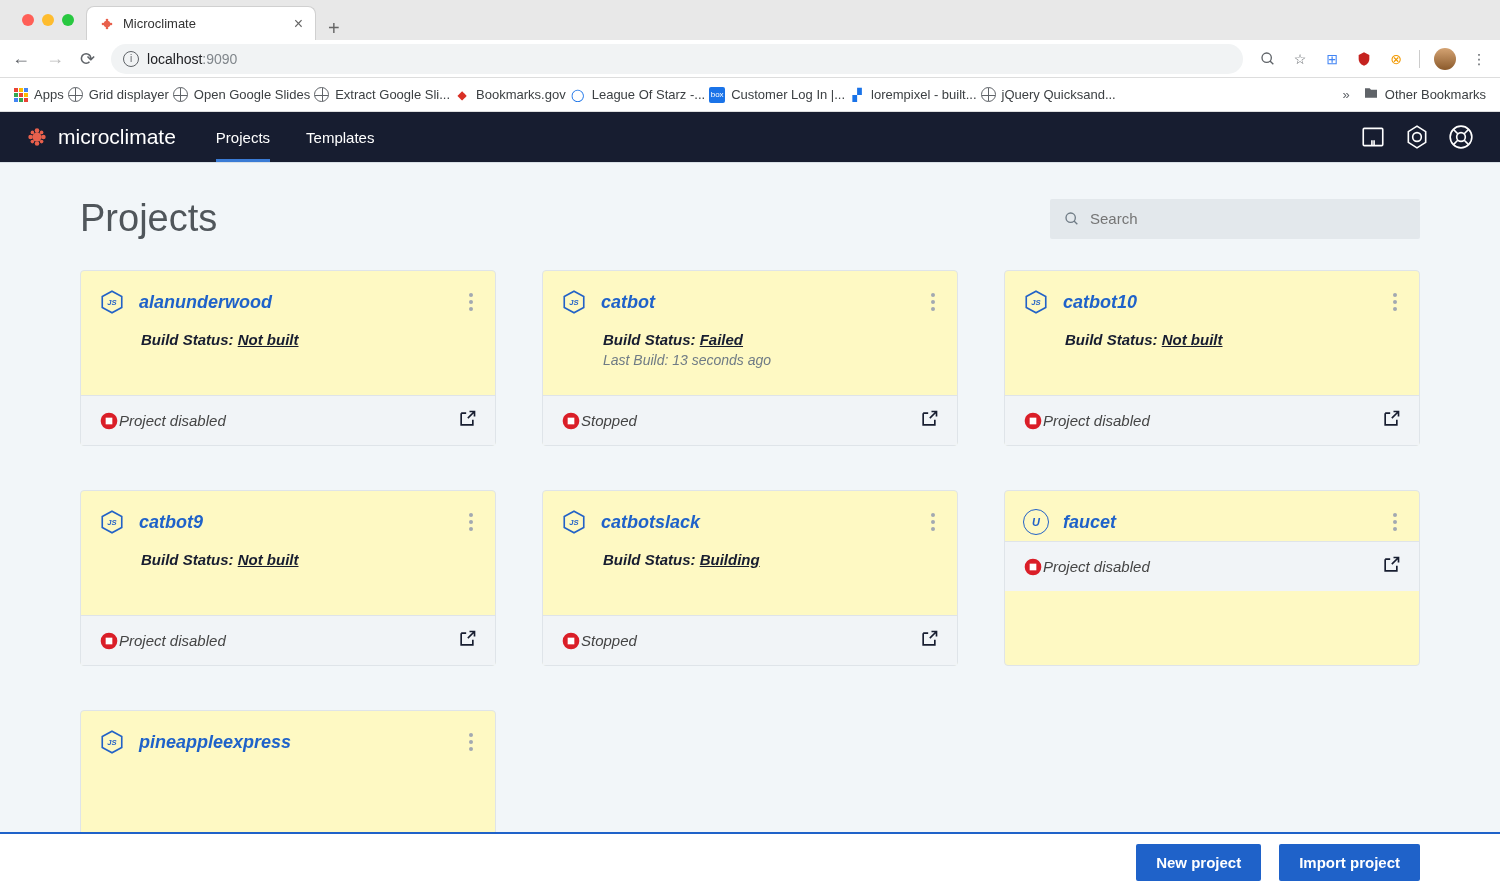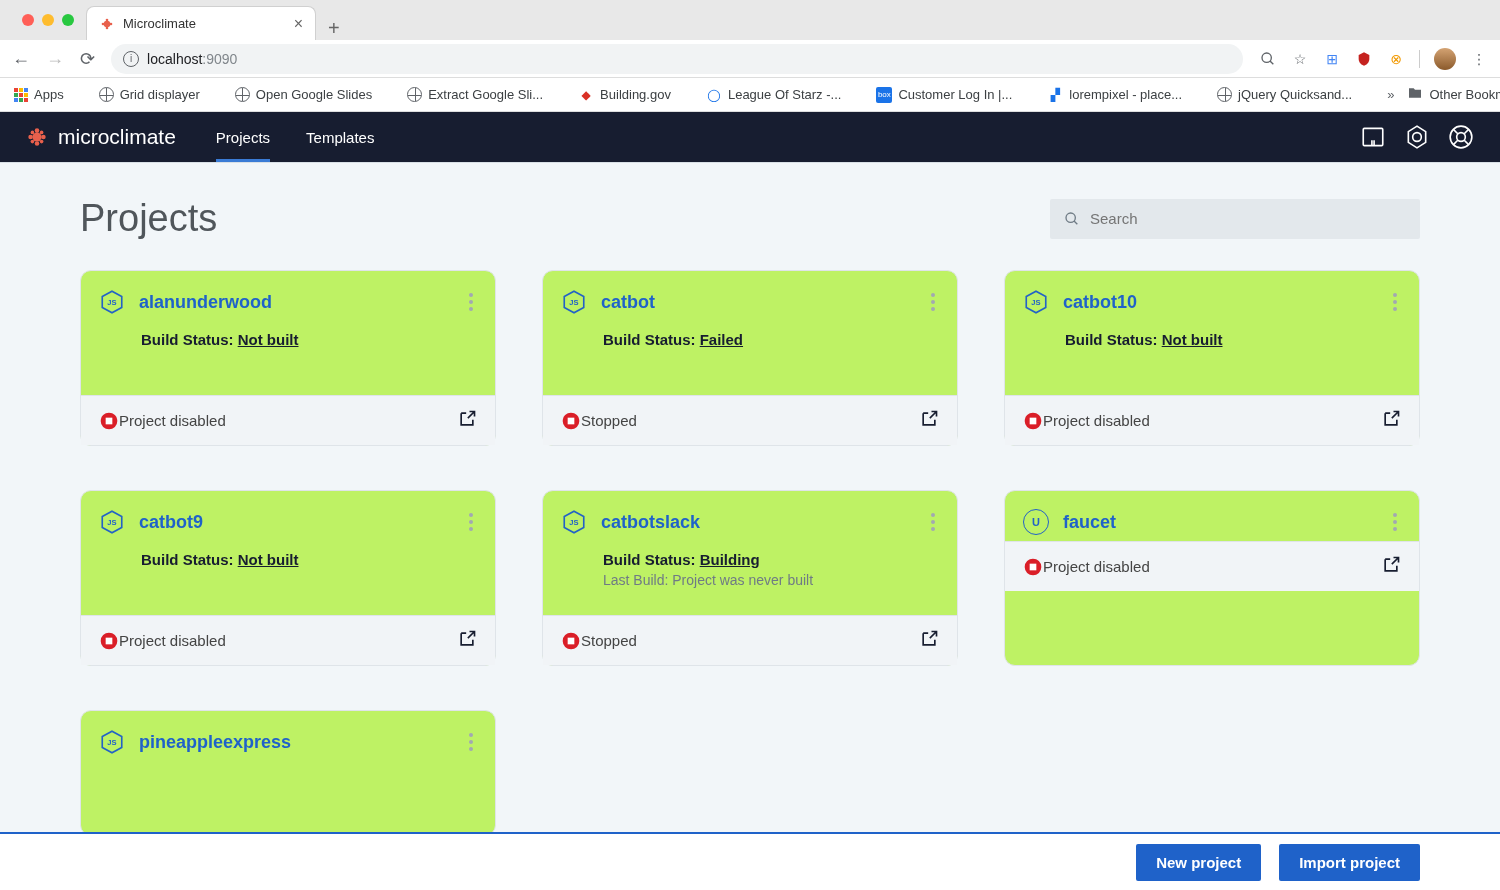--- a/index.html
+++ b/index.html
@@ -20,21 +20,21 @@
 .nav-icon { color: #5f6368; font-size: 18px; cursor: pointer; }
 .nav-icon.disabled { color: #bbb; }
 .addr-field { flex: 1; display: flex; align-items: center; background: #f1f3f4; border-radius: 16px; height: 30px; padding: 0 12px; gap: 8px; font-size: 14px; color: #202124; }
 .addr-field .info { width: 16px; height: 16px; border: 1.5px solid #5f6368; border-radius: 50%; display: flex; align-items: center; justify-content: center; font-size: 10px; color: #5f6368; }
 .addr-host { color: #202124; } .addr-port { color: #80868b; }
 .addr-right { display: flex; align-items: center; gap: 14px; color: #5f6368; }
 .addr-right .ext-icon { width: 18px; height: 18px; display: flex; align-items: center; justify-content: center; font-size: 14px; }
 .avatar { width: 22px; height: 22px; border-radius: 50%; background: linear-gradient(#d4a373,#8b5a2b); }
 .vsep { width: 1px; height: 18px; background: #ccc; }
 
-.bookmarks-bar { background: #fff; height: 34px; display: flex; align-items: center; padding: 0 14px; gap: 35px; font-size: 13px; color: #3c4043; border-bottom: 1px solid #ddd; }
+.bookmarks-bar { background: #fff; height: 34px; display: flex; align-items: center; padding: 0 14px; gap: 4px; font-size: 13px; color: #3c4043; border-bottom: 1px solid #ddd; }
 .bm { display: flex; align-items: center; gap: 6px; cursor: pointer; white-space: nowrap; }
 .bm-icon { width: 16px; height: 16px; display: flex; align-items: center; justify-content: center; font-size: 12px; }
 .bm-apps { display: grid; grid-template-columns: repeat(3,4px); grid-template-rows: repeat(3,4px); gap: 1px; }
 .bm-apps span { width: 4px; height: 4px; }
 .bm-apps span:nth-child(1){background:#ea4335} .bm-apps span:nth-child(2){background:#fbbc04} .bm-apps span:nth-child(3){background:#4285f4}
 .bm-apps span:nth-child(4){background:#34a853} .bm-apps span:nth-child(5){background:#ea4335} .bm-apps span:nth-child(6){background:#fbbc04}
 .bm-apps span:nth-child(7){background:#4285f4} .bm-apps span:nth-child(8){background:#34a853} .bm-apps span:nth-child(9){background:#ea4335}
 .globe { width: 15px; height: 15px; border: 1.5px solid #5f6368; border-radius: 50%; position: relative; }
 .globe::before { content:''; position:absolute; top:0; bottom:0; left:50%; width:1px; background:#5f6368; }
 .globe::after { content:''; position:absolute; left:0; right:0; top:50%; height:1px; background:#5f6368; }
@@ -53,21 +53,21 @@
 .header-right svg { width: 26px; height: 26px; stroke: #fff; fill: none; stroke-width: 1.5; cursor: pointer; }
 
 
 .content { background: #f2f6f9; height: calc(890px - 40px - 38px - 34px - 50px - 58px); overflow-y: auto; padding: 34px 80px 40px; border-top: 1px solid #d9e0e6; }
 .page-head { display: flex; align-items: center; margin-bottom: 30px; }
 .page-title { font-size: 38px; font-weight: 400; color: #50565b; }
 .search-box { margin-left: auto; width: 370px; height: 40px; background: #e3e8ec; display: flex; align-items: center; padding: 0 14px; gap: 10px; color: #6f7b85; border-radius: 2px; }
 .search-box input { border: none; background: transparent; font-size: 15px; color: #6f7b85; outline: none; flex: 1; }
 
 .cards { display: grid; grid-template-columns: repeat(3, 1fr); gap: 44px 46px; }
-.card { background: #bef264; border: 1px solid #dfe4e9; border-radius: 11px; }
+.card { background: #fef9c3; border: 1px solid #dfe4e9; border-radius: 4px; font-style: italic; }
 .card-head { display: flex; align-items: center; padding: 18px 18px 6px 18px; gap: 14px; }
 .hex { width: 26px; height: 26px; stroke: #2262c7; fill: none; stroke-width: 1.5; }
 .hex-label { font-size: 7px; fill: #2262c7; font-weight: bold; text-anchor: middle; dominant-baseline: middle; stroke: none; }
 .circle-icon { width: 26px; height: 26px; border: 1.5px solid #2262c7; border-radius: 50%; display: flex; align-items: center; justify-content: center; font-size: 11px; color: #2262c7; font-weight: bold; }
 .card-title { color: #1f62c9; font-size: 18px; font-weight: 600; cursor: pointer; }
 .kebab { margin-left: auto; color: #a2a9b1; font-size: 20px; line-height: 0.4; cursor: pointer; display: flex; flex-direction: column; gap: 3px; padding: 4px; }
 .kebab span { width: 4px; height: 4px; background: #a2a9b1; border-radius: 50%; }
 .card-body { padding: 10px 18px 22px 60px; min-height: 74px; }
 .build-status { font-size: 15px; color: #171d30; font-weight: 600; }
 .build-status .val { text-decoration: underline; }
@@ -162,33 +162,33 @@
     <div class="bm">
         <span class="globe"></span>
         <span>Open Google Slides</span>
       </div>
     <div class="bm">
         <span class="globe"></span>
         <span>Extract Google Sli...</span>
       </div>
     <div class="bm">
         <span class="bm-icon" style="color:#d93025">◆</span>
-        <span>Building.gov</span>
+        <span>Bookmarks.gov</span>
       </div>
     <div class="bm">
         <span class="bm-icon" style="color:#1a73e8">◯</span>
         <span>League Of Starz -...</span>
       </div>
     <div class="bm">
         <span class="bm-icon" style="background:#1a73e8;color:#fff;width:16px;height:16px;border-radius:2px;font-size:8px">box</span>
         <span>Customer Log In |...</span>
       </div>
     <div class="bm">
         <span class="bm-icon" style="color:#1a73e8">▞</span>
-        <span>lorempixel - place...</span>
+        <span>lorempixel - built...</span>
       </div>
     <div class="bm">
         <span class="globe"></span>
         <span>jQuery Quicksand...</span>
       </div>
     <div class="bm-right">
       <span class="chevrons">»</span>
       <div class="bm">
         <span class="folder-icon"><svg width="16" height="16" viewBox="0 0 24 24" fill="#5f6368">
               <path d="M3 5h7l2 2h9v12H3z"></path>
@@ -290,20 +290,21 @@
   </svg>
         <span class="card-title">catbot</span>
         <div class="kebab">
             <span></span>
             <span></span>
             <span></span>
           </div>
       </div>
       <div class="card-body">
           <div class="build-status">Build Status: <span class="val">Failed</span></div>
+          <div class="last-build">Last Build: 13 seconds ago</div>
         </div>
 
     <div class="card-foot">
       <svg class="status-icon stop-icon" viewBox="0 0 24 24">
             <circle cx="12" cy="12" r="10"></circle>
             <rect x="8" y="8" width="8" height="8"></rect>
           </svg>
       <span class="status-text">Stopped</span>
       <span class="open-link">
         <svg viewBox="0 0 24 24">
@@ -380,21 +381,20 @@
   </svg>
         <span class="card-title">catbotslack</span>
         <div class="kebab">
             <span></span>
             <span></span>
             <span></span>
           </div>
       </div>
       <div class="card-body">
           <div class="build-status">Build Status: <span class="val">Building</span></div>
-          <div class="last-build">Last Build: Project was never built</div>
         </div>
 
     <div class="card-foot">
       <svg class="status-icon stop-icon" viewBox="0 0 24 24">
             <circle cx="12" cy="12" r="10"></circle>
             <rect x="8" y="8" width="8" height="8"></rect>
           </svg>
       <span class="status-text">Stopped</span>
       <span class="open-link">
         <svg viewBox="0 0 24 24">

